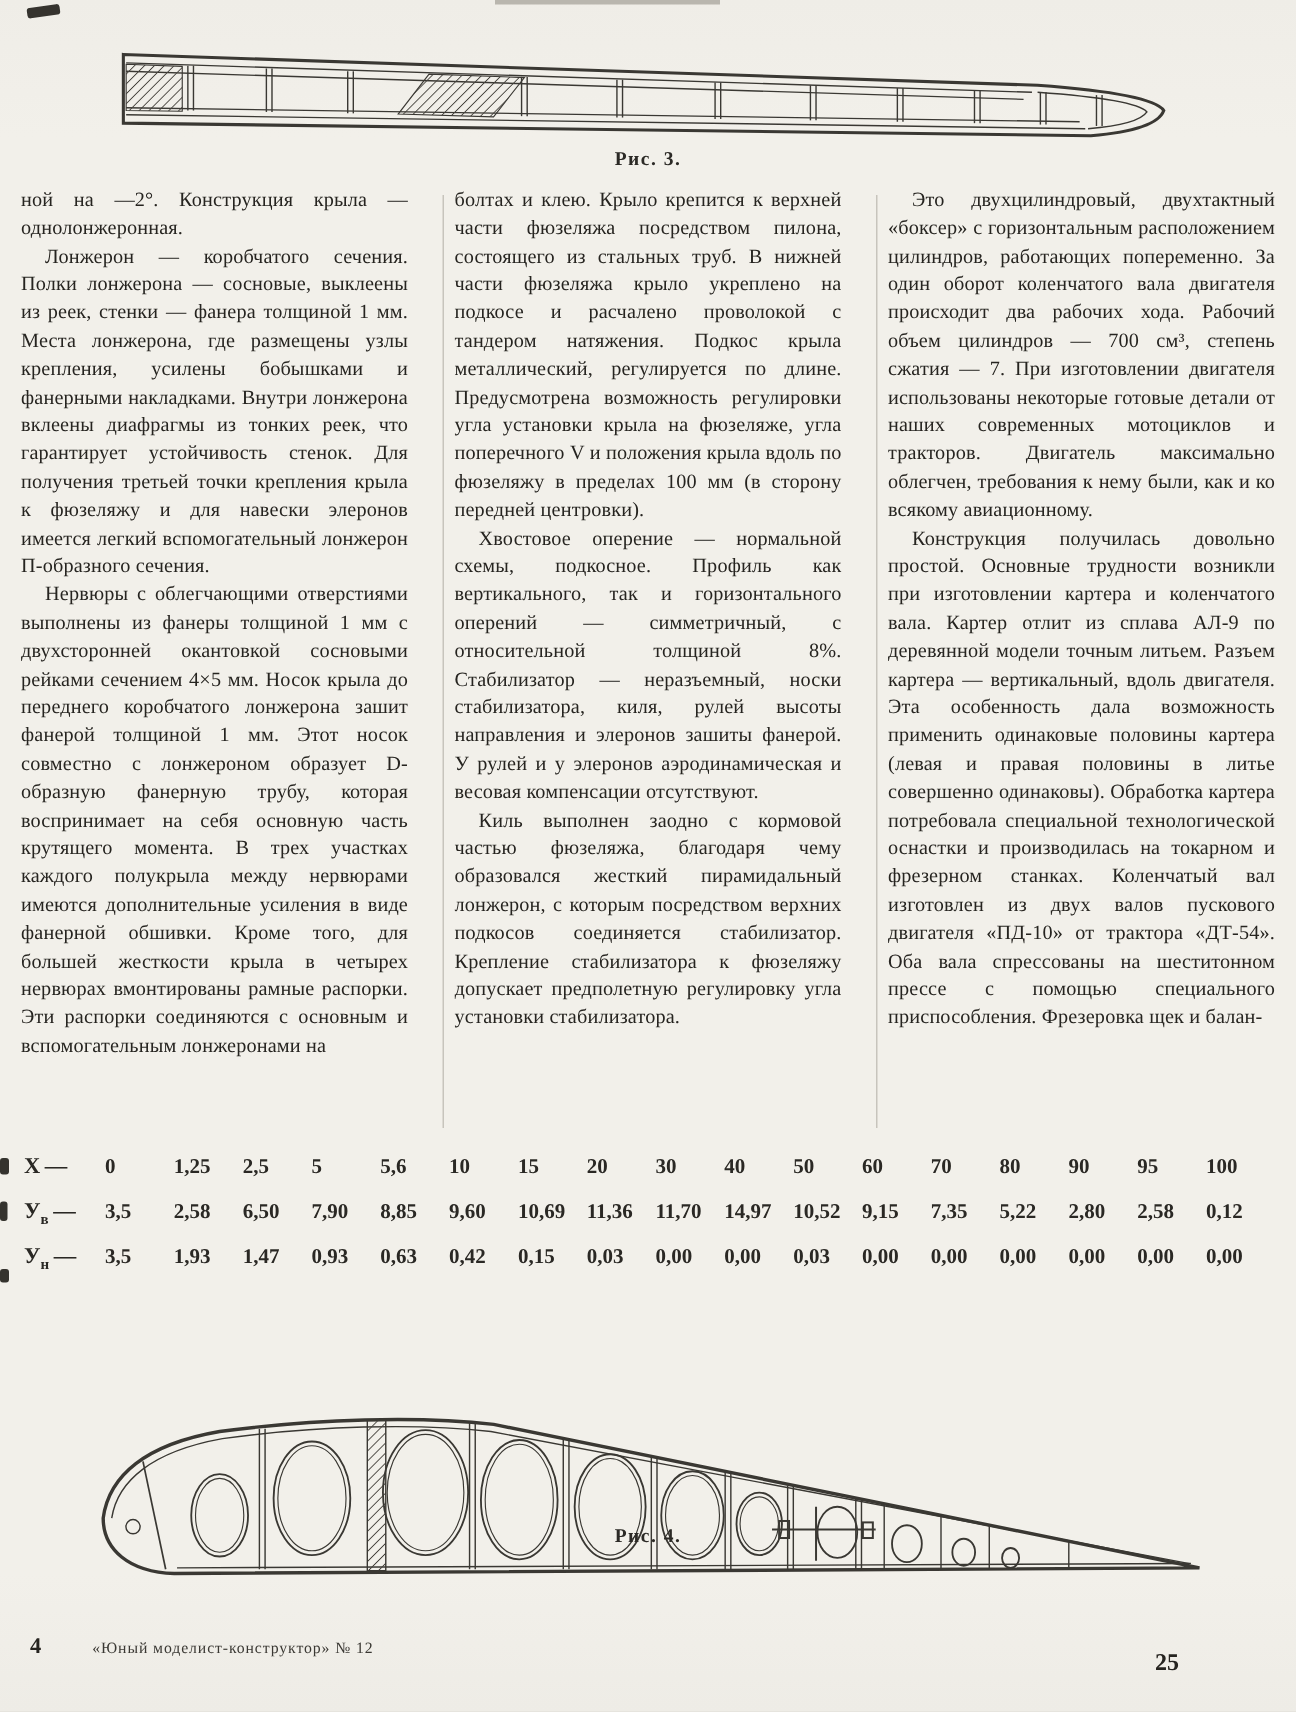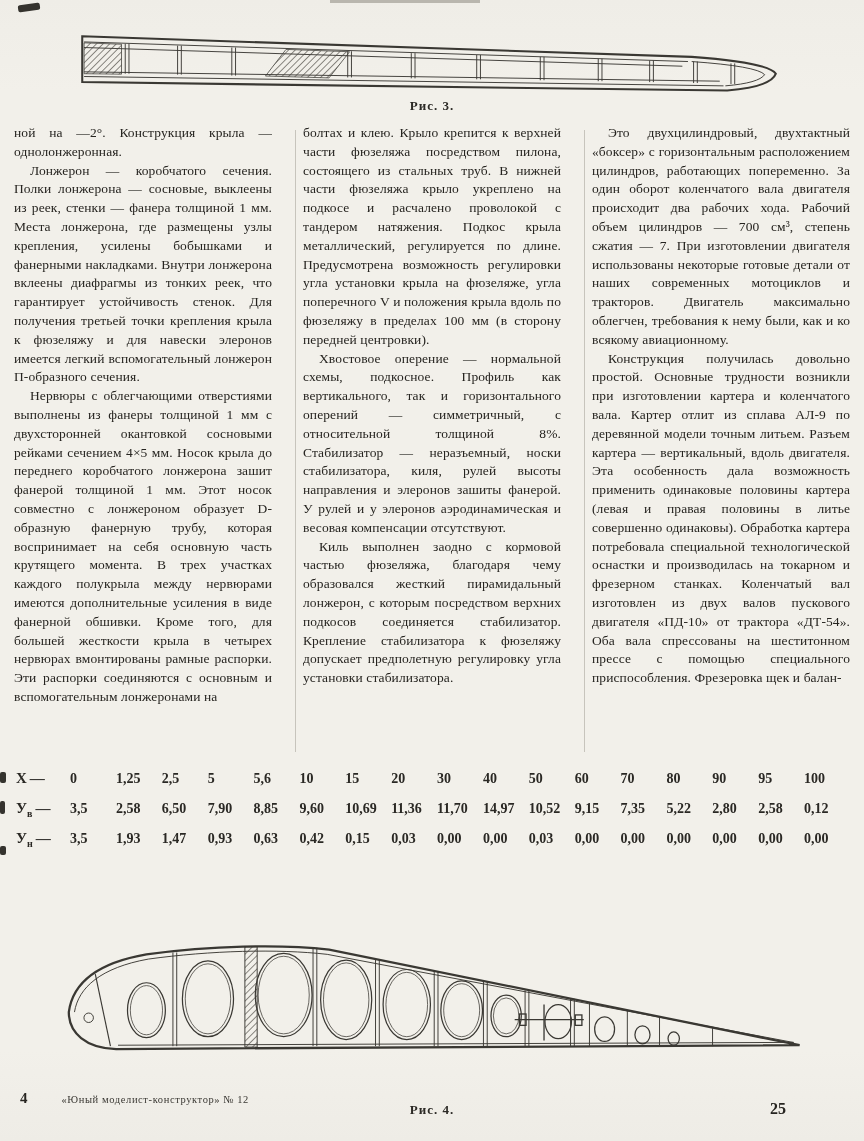--- a/index.html
+++ b/index.html
@@ -14,21 +14,21 @@
     overflow:hidden;
   }
   
   .fig3-wrap{position:absolute;top:12px;left:48px;width:792px;height:86px;}
   .fig4-wrap{position:absolute;top:925px;left:38px;width:800px;height:142px;}
   .fig-caption{
     position:absolute;left:0;width:100%;
     text-align:center;font-weight:bold;font-size:13px;letter-spacing:1px;color:#2c2a26;
   }
   .cap3{top:98px;}
-  .cap4{top:1102px;}
+  .cap4{top:1016px;}
   svg .ln{stroke:#3a3833;fill:none;}
   
   .columns{
     position:absolute;top:124px;left:14px;width:836px;height:642px;
     display:flex;gap:31px;
   }
   .col{
     width:268px;height:642px;overflow:hidden;
     font-size:13.5px;line-height:18.8px;
     text-align:justify;

